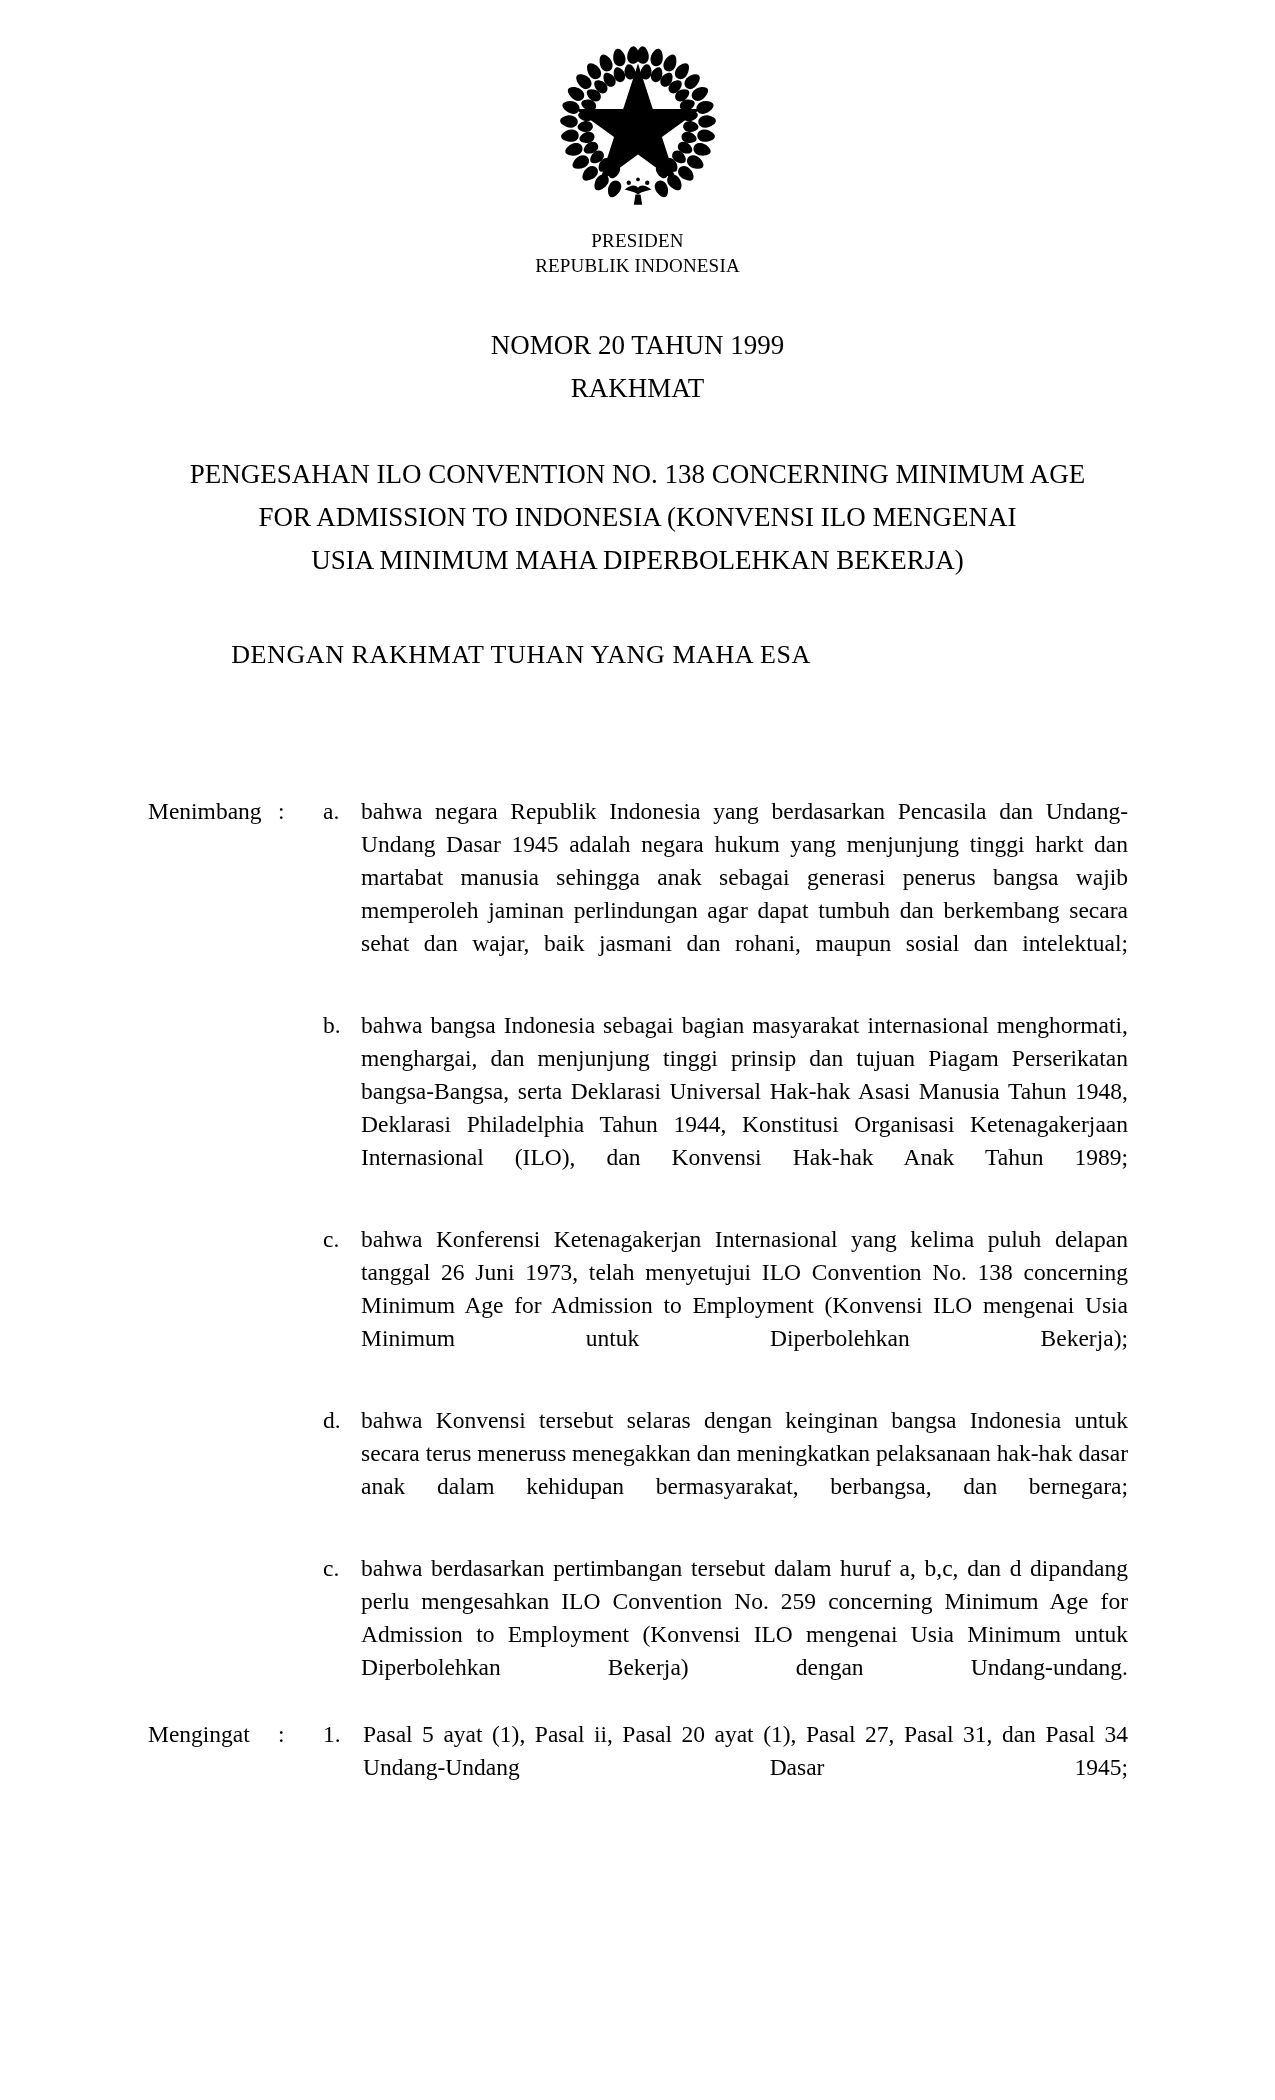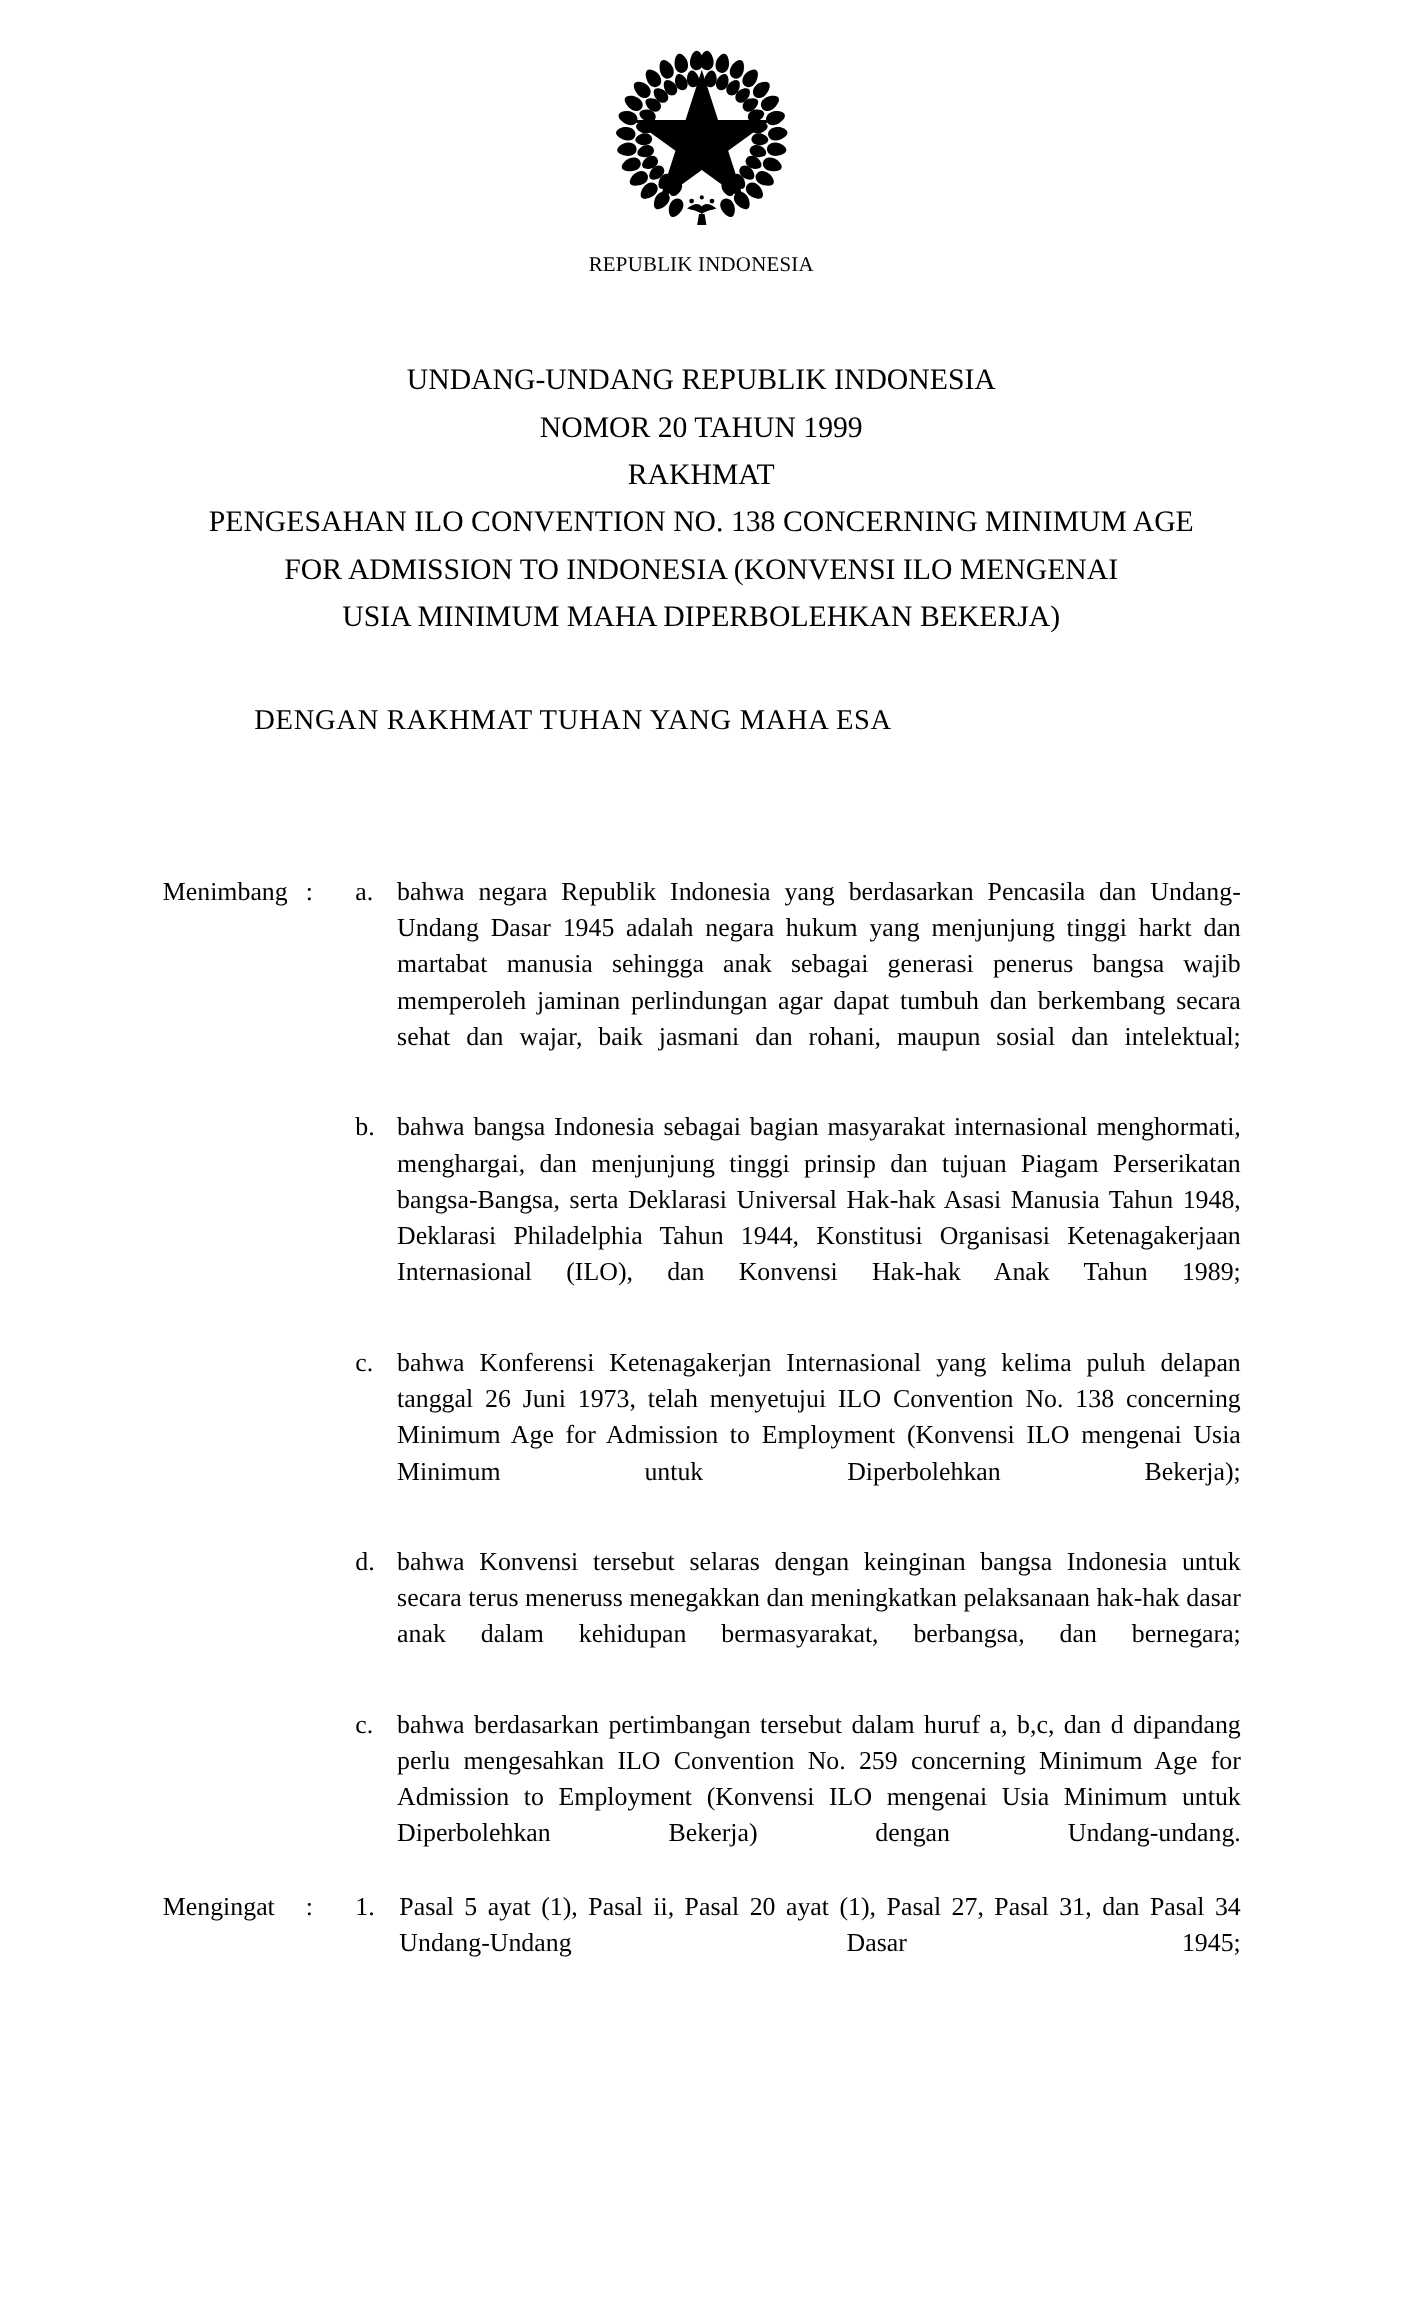--- a/index.html
+++ b/index.html
@@ -235,25 +235,25 @@
             </g>
           </g>
         </g>
 
         <path d="M100,28 L117.6,82.2 L174.6,82.2 L128.5,115.6 L146.1,169.8 L100,136.4 L53.9,169.8 L71.5,115.6 L25.4,82.2 L82.4,82.2 Z"></path>
       </g>
     </svg>
   </div>
 
   <div class="header-caption">
+    <div>PRESIDEN</div>
     <div>REPUBLIK INDONESIA</div>
   </div>
 
   <div class="title-block">
-    <span class="tline">UNDANG-UNDANG REPUBLIK INDONESIA</span>
     <span class="tline">NOMOR 20 TAHUN 1999</span>
     <span class="tline">RAKHMAT</span>
   </div>
 
   <div class="subject-block">
     <span class="tline">PENGESAHAN ILO CONVENTION NO. 138 CONCERNING MINIMUM AGE</span>
     <span class="tline">FOR ADMISSION TO INDONESIA (KONVENSI ILO MENGENAI</span>
     <span class="tline">USIA MINIMUM MAHA DIPERBOLEHKAN BEKERJA)</span>
   </div>
 

